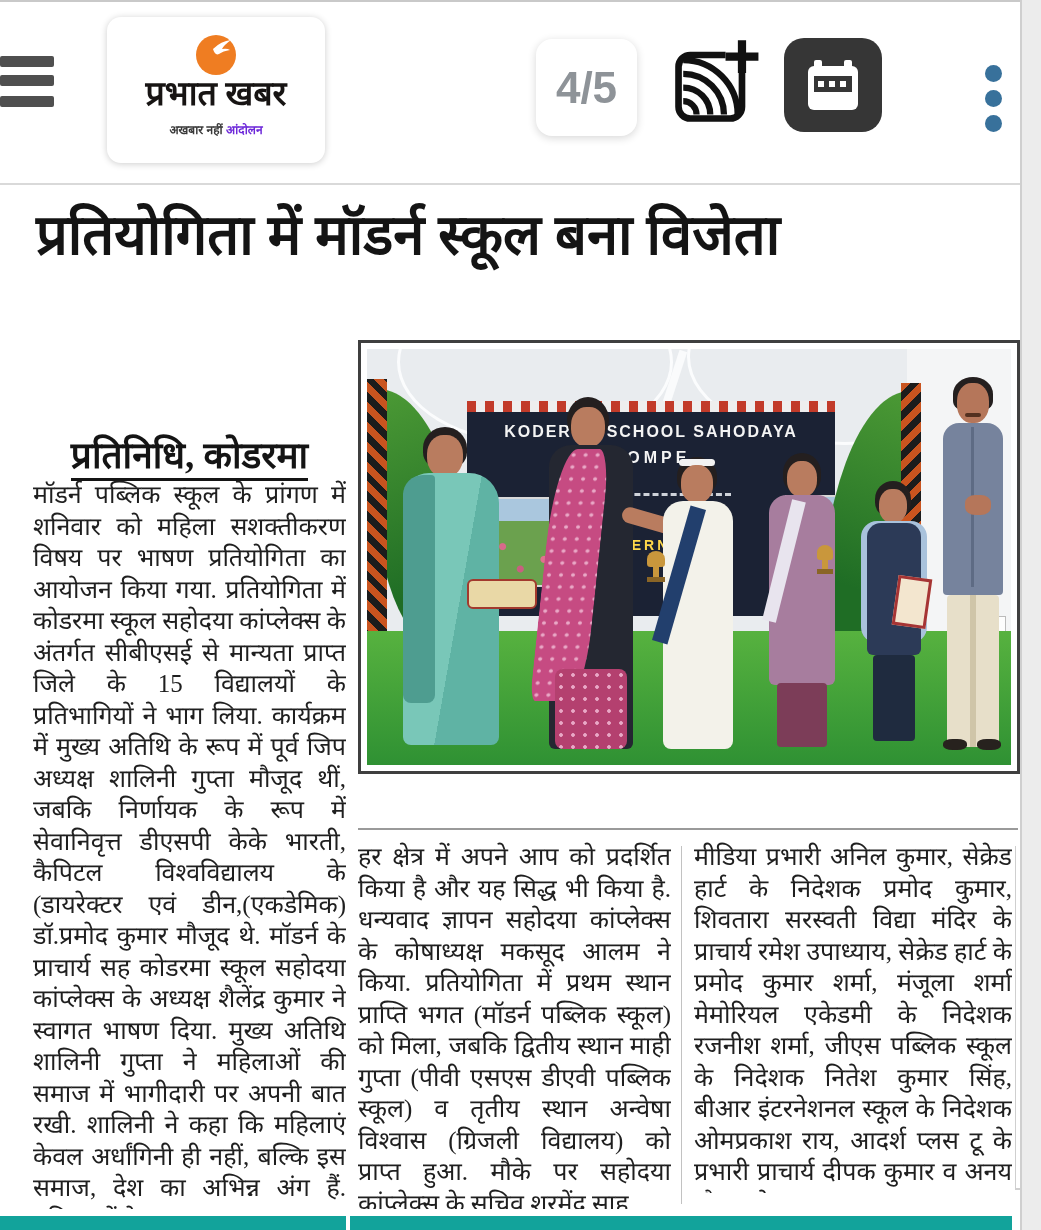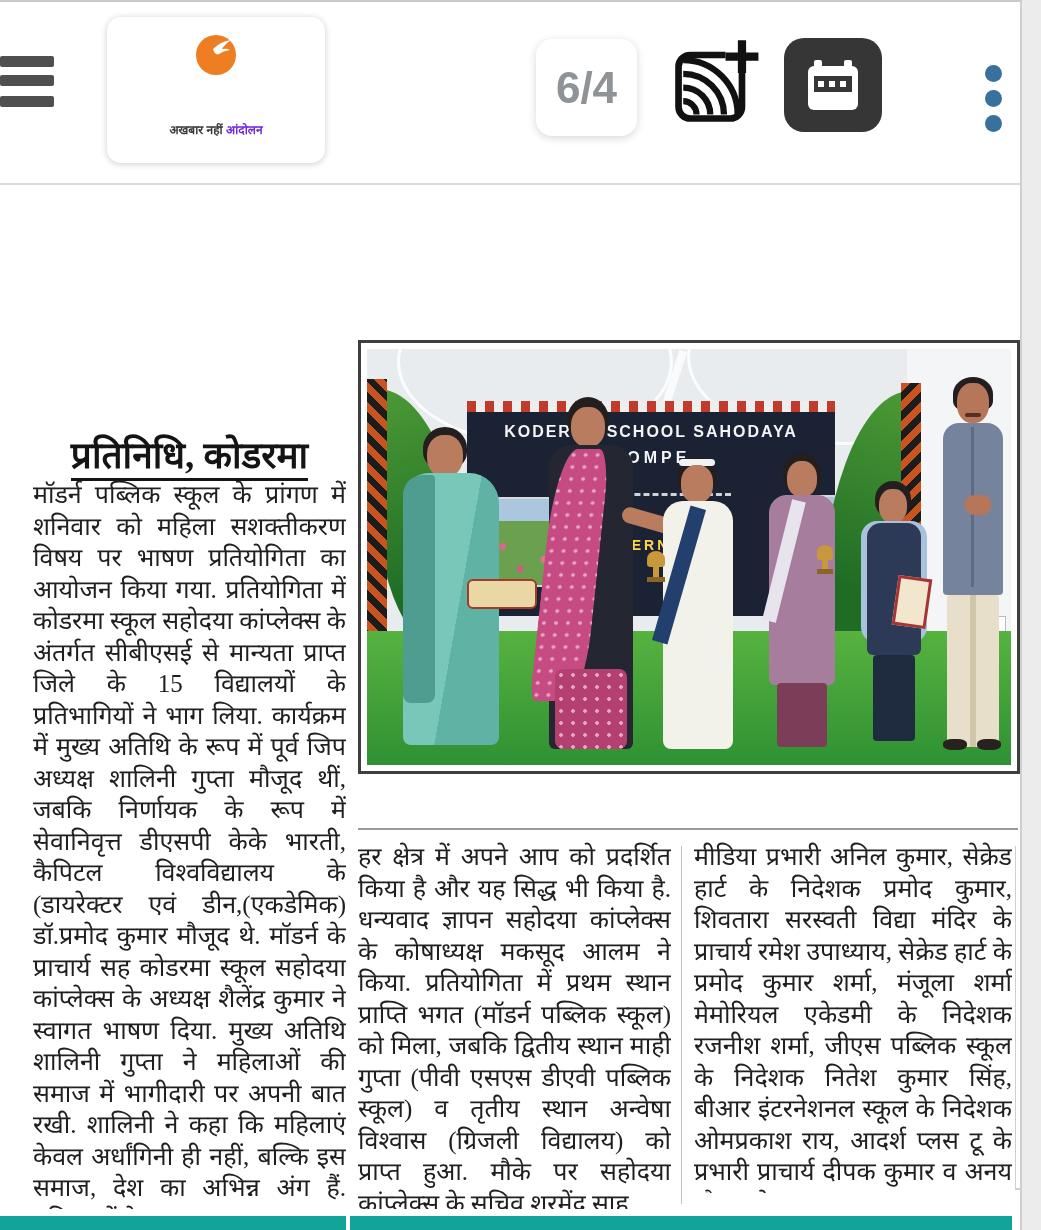--- a/index.html
+++ b/index.html
@@ -100,24 +100,25 @@
     <div class="abs bar" style="top:46px;"></div>
   </div>
 
   <div class="abs logo-card">
     <div class="abs logo-sun">
       <svg width="46" height="46" viewBox="0 0 46 46">
         <circle cx="23" cy="26" r="20" fill="#ef7d22"></circle>
         <path d="M20 20 q8 -8 18 -9 q-7 5 -9 9 q5 -1 8 1 q-7 1 -11 4 q-4 2 -6 -5z" fill="#ffffff"></path>
       </svg>
     </div>
+    <div class="abs logo-title">प्रभात खबर</div>
     <div class="abs logo-tag"><span>अखबार नहीं </span><span class="accent">आंदोलन</span></div>
   </div>
 
-  <div class="abs chip">6/4</div>
+  <div class="abs chip">4/5</div>
 
   <div class="abs icon-news">
     <svg width="94" height="94" viewBox="0 0 24 24">
       <rect x="3.2" y="4.6" width="16.2" height="16.2" rx="3" fill="none" stroke="#111" stroke-width="1.7"></rect>
       <path d="M4.4 16.4 A3.4 3.4 0 0 1 7.8 19.8" fill="none" stroke="#111" stroke-width="1.6"></path>
       <path d="M4.4 12.9 A6.9 6.9 0 0 1 11.3 19.8" fill="none" stroke="#111" stroke-width="1.6"></path>
       <path d="M4.4 9.4 A10.4 10.4 0 0 1 14.8 19.8" fill="none" stroke="#111" stroke-width="1.6"></path>
       <path d="M4.4 5.9 A13.9 13.9 0 0 1 18.3 19.8" fill="none" stroke="#111" stroke-width="1.6"></path>
       <path d="M19.4 0.8 v8.4 M15.2 5 h8.4" stroke="#fff" stroke-width="4" fill="none"></path>
       <path d="M19.4 0.8 v8.4 M15.2 5 h8.4" stroke="#111" stroke-width="2.1" fill="none"></path>
@@ -137,20 +138,21 @@
   </div>
 
   <div class="abs" style="left:975px;top:55px;width:40px;height:90px;">
     <div class="abs dot" style="left:10px;top:10px;"></div>
     <div class="abs dot" style="left:10px;top:35px;"></div>
     <div class="abs dot" style="left:10px;top:60px;"></div>
   </div>
 
   <div class="abs topdivider"></div>
 
+  <div class="abs headline">प्रतियोगिता में मॉडर्न स्कूल बना विजेता</div>
 
 
   <div class="abs byline"><span>प्रतिनिधि, कोडरमा</span></div>
 
   <div class="abs bodytext col-left">मॉडर्न पब्लिक स्कूल के प्रांगण में शनिवार को महिला सशक्तीकरण विषय पर भाषण प्रतियोगिता का आयोजन किया गया. प्रतियोगिता में कोडरमा स्कूल सहोदया कांप्लेक्स के अंतर्गत सीबीएसई से मान्यता प्राप्त जिले के 15 विद्यालयों के प्रतिभागियों ने भाग लिया. कार्यक्रम में मुख्य अतिथि के रूप में पूर्व जिप अध्यक्ष शालिनी गुप्ता मौजूद थीं, जबकि निर्णायक के रूप में सेवानिवृत्त डीएसपी केके भारती, कैपिटल विश्वविद्यालय के (डायरेक्टर एवं डीन,(एकडेमिक) डॉ.प्रमोद कुमार मौजूद थे. मॉडर्न के प्राचार्य सह कोडरमा स्कूल सहोदया कांप्लेक्स के अध्यक्ष शैलेंद्र कुमार ने स्वागत भाषण दिया. मुख्य अतिथि शालिनी गुप्ता ने महिलाओं की समाज में भागीदारी पर अपनी बात रखी. शालिनी ने कहा कि महिलाएं केवल अर्धांगिनी ही नहीं, बल्कि इस समाज, देश का अभिन्न अंग हैं. महिलाओं ने</div>
 
   <div class="abs photo-frame"></div>
   <div class="abs scene">
 
     <div class="abs arch" style="left:30px;top:-70px;width:270px;height:160px;"></div>

